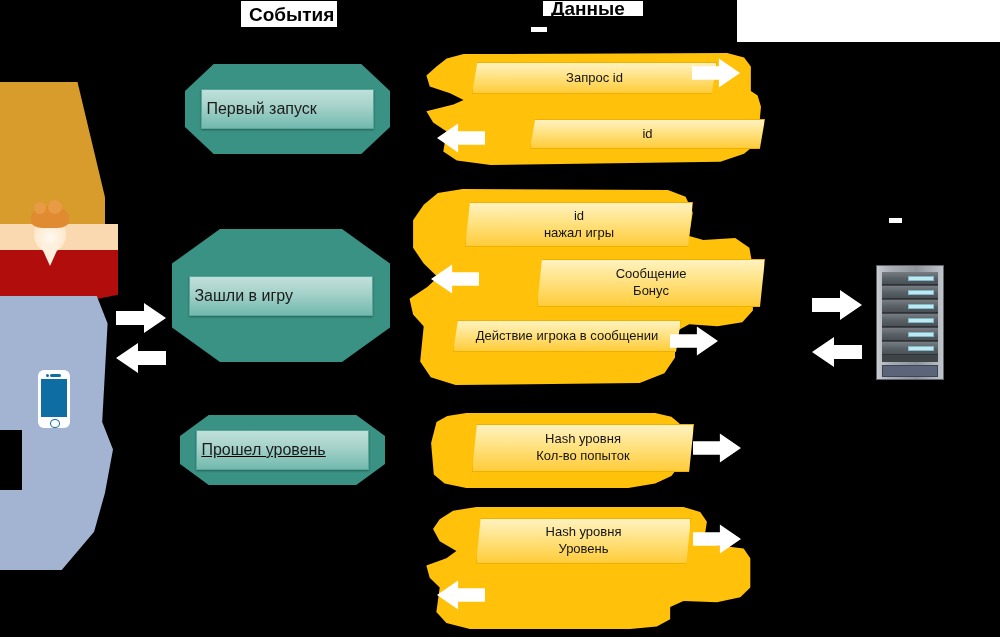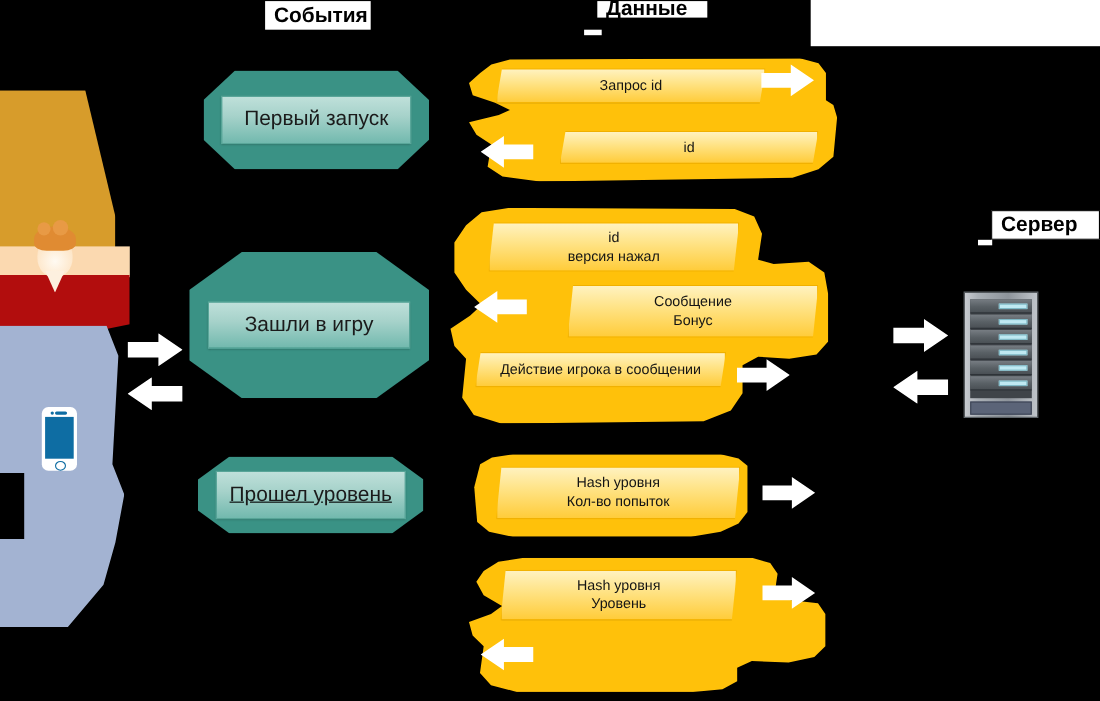--- a/index.html
+++ b/index.html
@@ -94,37 +94,38 @@
   }
   .evt-oct{
     clip-path:polygon(22% 0%, 78% 0%, 100% 26%, 100% 74%, 78% 100%, 22% 100%, 0% 74%, 0% 26%);
     border-radius:13px;
   }
   .evt-card{
     width:84%;
     background:linear-gradient(180deg,#bfe0da 0%,#a6d2ca 42%,#72b9ae 100%);
     border:1px solid #5aa79a;
     box-sizing:border-box;
-    color:#1b1b1b;font-size:19px;line-height:1.25;
-    text-align:center;padding:9px 4px;
+    color:#1b1b1b;font-size:16px;line-height:1.25;
+    text-align:left;padding:9px 4px;
     box-shadow:0 1px 2px rgba(0,0,0,.35);
   }
 
   
   .dat{position:absolute;}
   .dat-bg{position:absolute;left:0;top:0;width:100%;height:100%;background:#ffc10a;}
   .card{
     position:absolute;
     background:linear-gradient(180deg,#fff2c0 0%,#ffe489 40%,#ffcc3a 100%);
     border:1px solid #f0b000;
     box-sizing:border-box;
     color:#141414;font-size:13px;line-height:1.3;
     display:flex;align-items:center;justify-content:center;text-align:left;
     box-shadow:0 1px 2px rgba(0,0,0,.30);
     clip-path:polygon(2.2% 0%, 100% 0%, 97.8% 100%, 0% 100%);
+    margin-left:21px;
   }
 
   
   .blob1 .dat-bg{
     clip-path:polygon(
       4% 12%, 7% 5%, 12% 1%, 90% 0%, 95% 4%, 97% 12%, 97% 34%,
       99% 38%, 100% 48%, 99% 80%, 95% 90%, 88% 97%, 20% 100%,
       10% 96%, 6% 88%, 7% 70%, 3% 62%, 1% 52%, 9% 46%, 12% 42%,
       8% 36%, 2% 30%, 1% 20%
     );
@@ -159,21 +160,20 @@
 
 <div class="stage">
 
   <div class="label-box" style="left:241px;top:1px;width:96px;height:26px;">События</div>
 
   <div class="label-box" style="left:543px;top:1px;width:100px;height:15px;">Данные</div>
   <div class="label-stub" style="left:531px;top:27px;width:16px;height:5px;"></div>
 
   <div class="blank-box" style="left:737px;top:0px;width:263px;height:42px;"></div>
 
-  <div class="label-box bordered" style="left:901px;top:191px;width:99px;height:27px;">Сервер</div>
   <div class="label-stub" style="left:889px;top:218px;width:13px;height:5px;"></div>
 
   <div class="person-wrap">
     <div class="p-hair-big"></div>
     <div class="p-band"></div>
     <div class="p-shirt"></div>
     <div class="p-head"></div>
     <div class="p-hair-top"></div>
     <div class="p-collar"></div>
     <div class="p-body"></div>
@@ -255,21 +255,21 @@
   </div>
 
   <div class="evt evt-oct" style="left:172px;top:229px;width:218px;height:133px;">
     <div class="evt-card">Зашли в игру</div>
   </div>
 
   <div class="dat blob2" style="left:406px;top:189px;width:354px;height:196px;">
     <div class="dat-bg"></div>
     <div class="card" style="left:38px;top:13px;width:228px;height:45px;flex-direction:column;">
       <span>id</span>
-      <span>версия нажал</span>
+      <span>нажал игры</span>
     </div>
     <div class="card" style="left:26px;top:131px;width:228px;height:32px;">Действие игрока в сообщении</div>
     <div class="card" style="left:110px;top:70px;width:228px;height:48px;flex-direction:column;">
       <span>Сообщение</span>
       <span>Бонус</span>
     </div>
   </div>
 
   <div class="arrow" style="left:431px;top:264px;">
     <svg width="48" height="30" viewBox="0 0 50 30">

